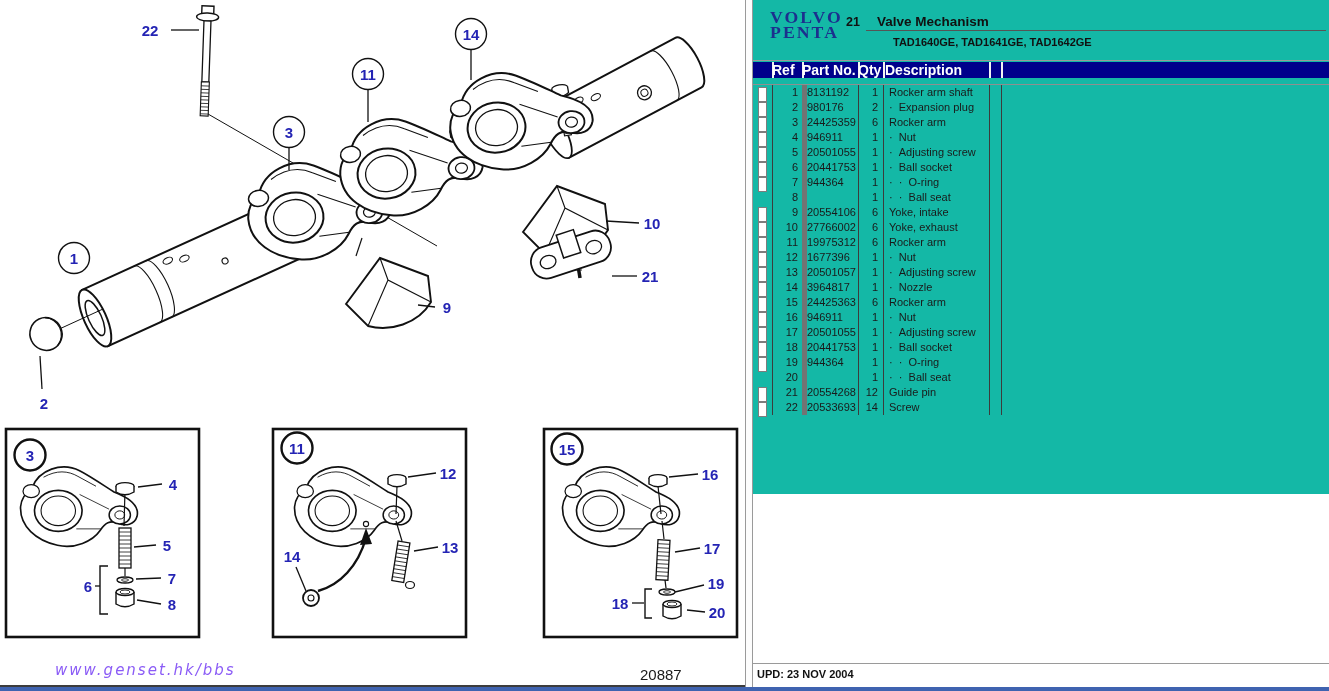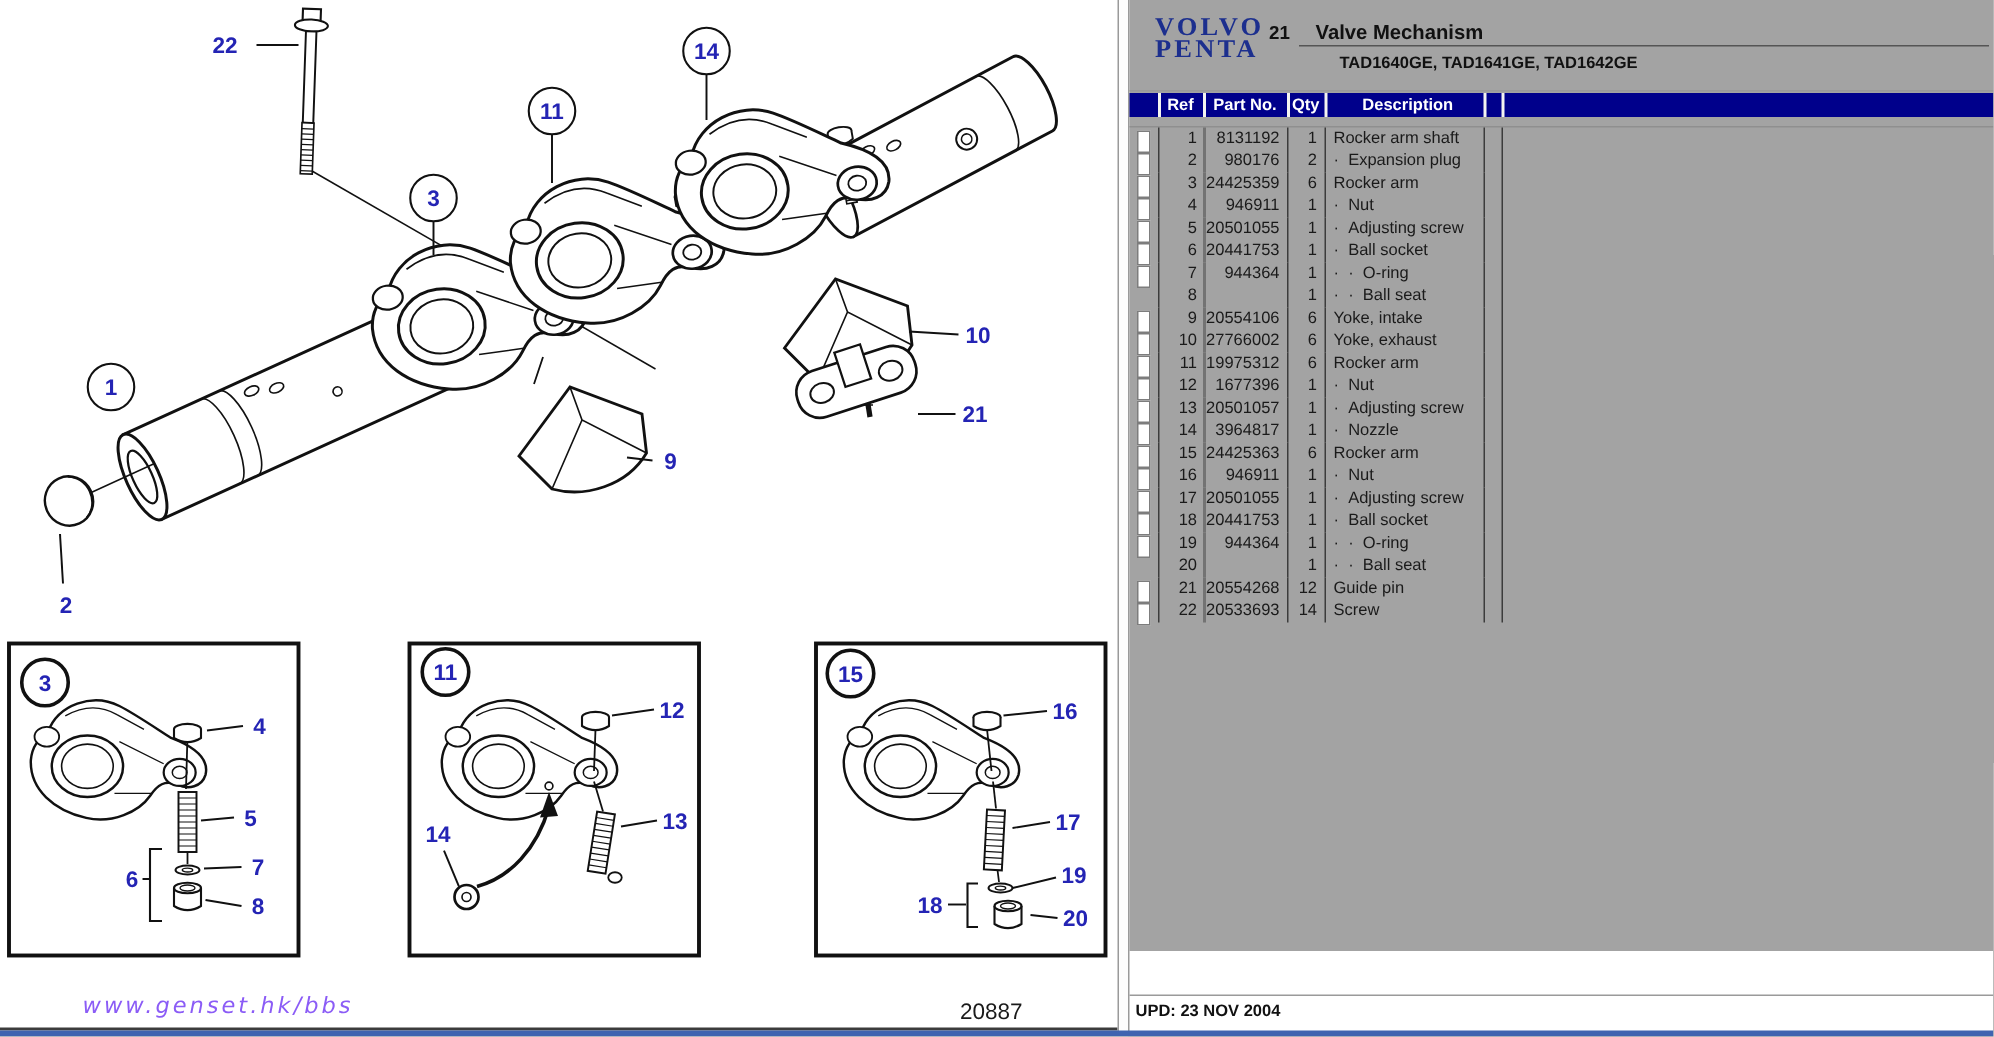--- a/index.html
+++ b/index.html
@@ -14,40 +14,40 @@
               color:#b4b4b4;font-family:"DejaVu Sans",sans-serif;white-space:nowrap;}
   #watermark2{position:absolute;left:55px;top:661px;font-size:15px;font-style:italic;letter-spacing:2px;
               color:#8b5cf6;font-family:"DejaVu Sans",sans-serif;}
   #figure-number{position:absolute;left:640px;top:666px;font-size:15px;color:#1a1a1a;}
   #left-bottom-line{position:absolute;left:0;top:685px;width:746px;height:2px;background:#3c3c3c;}
   #bottom-accent{position:absolute;left:0;top:687px;width:1329px;height:4px;background:var(--accent-line,#3f63b0);}
   
   #panel-divider{position:absolute;left:745px;top:0;width:6px;height:691px;background:#fdfdfd;
                  border-left:1px solid #9a9a9a;border-right:1px solid #9a9a9a;}
   
-  #right-panel{position:absolute;left:753px;top:0;width:576px;height:634px;background:#a3a3a3;}
+  #right-panel{position:absolute;left:753px;top:0;width:576px;height:494px;background:#14b8a6;}
   #brand{position:absolute;left:17px;top:10px;color:var(--logo,#1c2f8e);
          font-family:"Liberation Serif",serif;font-weight:bold;font-size:17px;line-height:15px;
          letter-spacing:2px;transform:scale(1.04,1.0);transform-origin:left top;}
   #section-number{position:absolute;left:93px;top:15px;font-size:12.5px;font-weight:bold;color:#111;}
   #page-title{position:absolute;left:124px;top:14px;font-size:13.5px;font-weight:bold;color:#111;}
   #title-rule{position:absolute;left:113px;top:30px;width:460px;height:1px;background:#555;}
   #models{position:absolute;left:124px;top:36px;font-size:11px;font-weight:bold;color:#111;margin-left:16px;}
   #head-top-rule{position:absolute;left:0;top:60px;width:576px;height:1px;background:#9a9a9a;}
   #table-header{position:absolute;left:0;top:62px;width:576px;height:16px;background:var(--header-bar,#00008b);}
   .hgap{position:absolute;top:0;width:2px;height:16px;background:#f3f3f1;}
-  .hlabel{position:absolute;top:1px;font-size:11px;font-weight:bold;color:#fff;text-align:center;line-height:15px;}
+  .hlabel{position:absolute;top:1px;font-size:14px;font-weight:bold;color:#fff;line-height:15px;}
   #head-bottom-rule{position:absolute;left:0;top:84px;width:576px;height:1px;background:#8f8f8f;}
   #table-body{position:absolute;left:0;top:85px;width:260px;}
   .trow{display:flex;height:15px;line-height:15px;font-size:11px;color:#1a1a1a;}
   .trow span{box-sizing:border-box;display:block;height:15px;white-space:nowrap;}
   .cb-cell{width:19px;}
   .cbox{width:9px;height:9px;border:1px solid #7d7d7d;background:#fff;margin:2px 0 0 5px;visibility:hidden;}
   .c-ref{width:30px;border-left:1px solid #3c3c3c;text-align:right;padding-right:4px;}
-  .c-part{width:56px;border-left:2px solid #737373;text-align:right;padding-right:5px;}
+  .c-part{width:56px;border-left:5px solid #737373;text-align:left;padding-right:5px;}
   .c-qty{width:25px;border-left:1px solid #3c3c3c;text-align:right;padding-right:5px;}
   .c-desc{width:107px;border-left:1px solid #3c3c3c;border-right:1px solid #3c3c3c;padding-left:5px;}
   #spacer-col{position:absolute;left:237px;top:85px;width:11px;height:330px;border-right:1px solid #3c3c3c;}
   #footer-rule{position:absolute;left:0;top:663px;width:576px;height:1px;background:#9a9a9a;}
   #upd-text{position:absolute;left:4px;top:668px;font-size:11px;font-weight:bold;color:#111;text-align:center;}
   #doc-number{position:absolute;right:4px;top:700px;font-size:11px;font-weight:bold;color:#111;font-style:italic;}
 </style>
 </head>
 <body>
 

